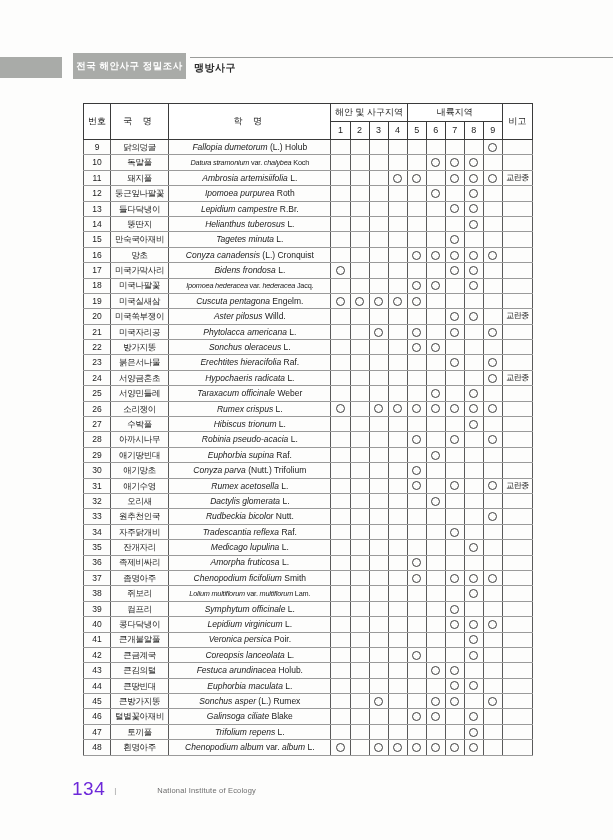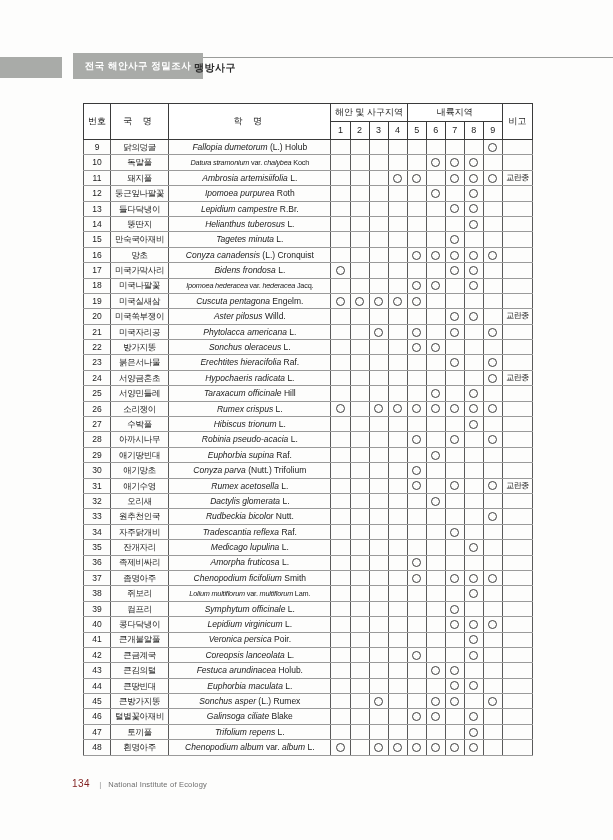--- a/index.html
+++ b/index.html
@@ -15,21 +15,21 @@
   
   .hdr-leftbar{
     position:absolute;left:0;top:57px;width:62px;height:21px;
     background:#a9aba8;
   }
   .hdr-rule{
     position:absolute;left:190px;top:57px;width:423px;height:1px;
     background:#9a9c99;
   }
   .hdr-tab{
-    position:absolute;left:73px;top:53px;width:130px;height:26px;
+    position:absolute;left:73px;top:53px;width:113px;height:26px;
     background:#a9aba8;
     display:flex;align-items:center;justify-content:center;
     color:#ffffff;font-size:9.5px;font-weight:bold;letter-spacing:0.5px;
     white-space:nowrap;
   }
   .hdr-sub{
     position:absolute;left:194px;top:61px;
     font-size:10px;font-weight:bold;color:#2a2a2a;letter-spacing:0.5px;
   }
   
@@ -64,23 +64,23 @@
     display:inline-block;width:7px;height:7px;
     border:1px solid #3f3f3f;border-radius:50%;
     vertical-align:middle;background:transparent;
   }
   .hgap{letter-spacing:4px;}
   
   .footer{
     position:absolute;left:72px;top:778px;
     display:flex;align-items:center;
   }
-  .pagenum{font-size:10px;color:#7f1d1d;letter-spacing:0.5px;}
+  .pagenum{font-size:19px;color:#6d28d9;letter-spacing:0.5px;}
   .fdiv{font-size:8px;color:#999;margin:2px 7px 0 9px;}
-  .inst{font-size:7.5px;color:#6d6d6d;margin-top:2px;letter-spacing:0.2px;}
+  .inst{font-size:7.5px;color:#6d6d6d;margin-top:2px;letter-spacing:0.2px;margin-left:34px;}
 </style>
 </head>
 <body>
 
 <div class="page">
 
   <div class="hdr-leftbar"></div>
   <div class="hdr-rule"></div>
   <div class="hdr-tab">
     <span>전국 해안사구 정밀조사</span>
@@ -361,21 +361,21 @@
           <td></td>
           <td></td>
           <td></td>
           <td></td>
           <td><span class="ring"></span></td>
           <td class="remark">교란종</td>
         </tr>
         <tr>
           <td>25</td>
           <td class="kor">서양민들레</td>
-          <td class="sci"><i>Taraxacum officinale</i><span class="rm"> Hill</span></td>
+          <td class="sci"><i>Taraxacum officinale</i><span class="rm"> Weber</span></td>
           <td></td>
           <td></td>
           <td></td>
           <td></td>
           <td></td>
           <td><span class="ring"></span></td>
           <td></td>
           <td><span class="ring"></span></td>
           <td></td>
           <td class="remark"></td>

